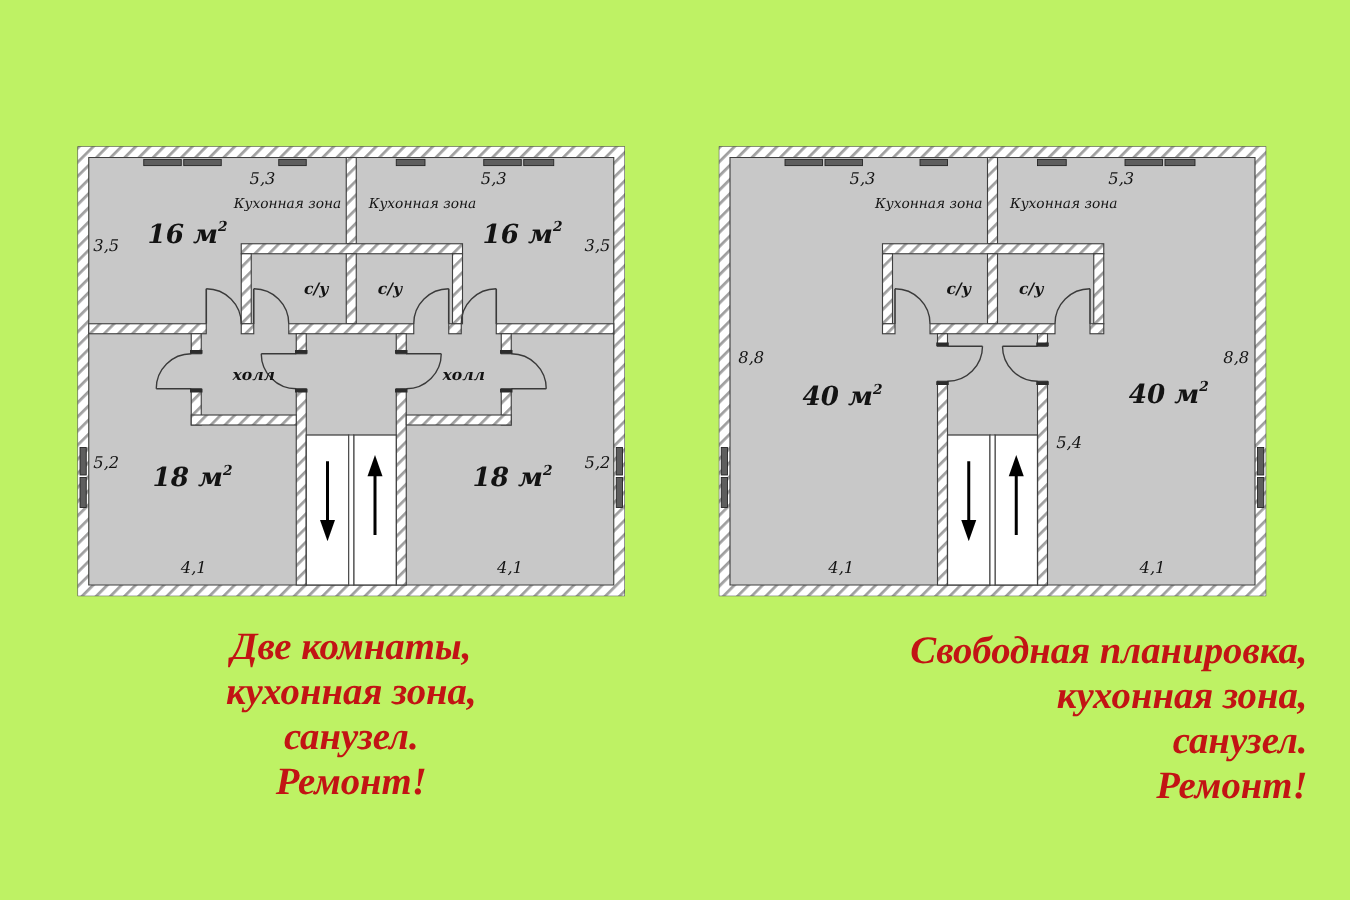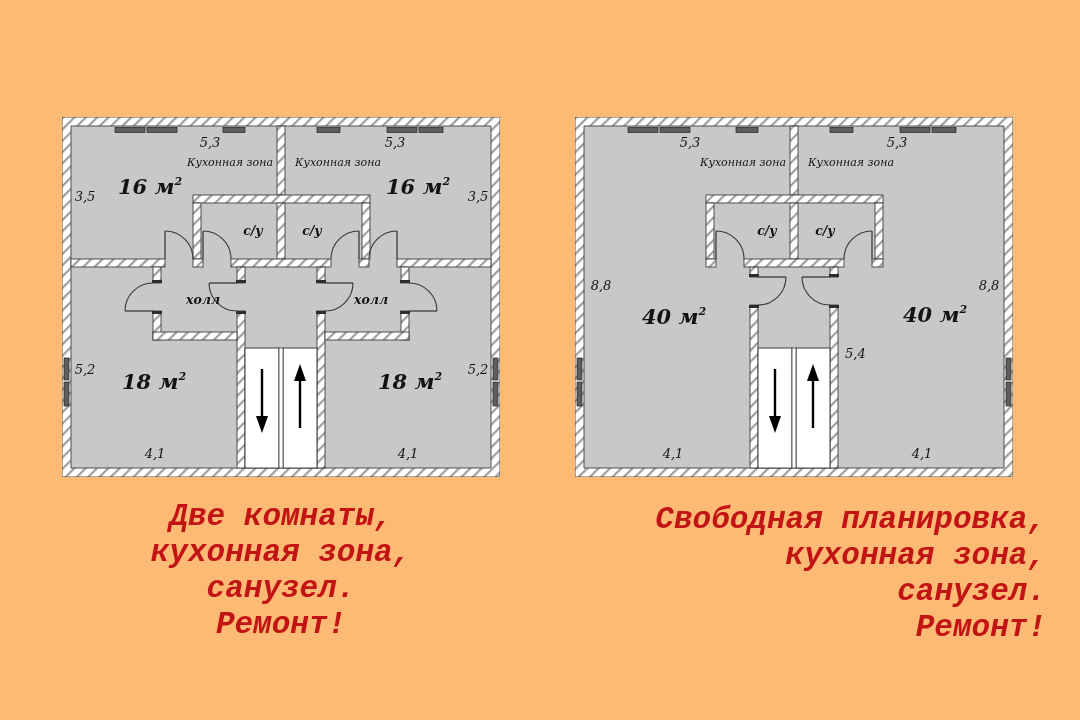--- a/index.html
+++ b/index.html
@@ -4,21 +4,21 @@
 <style>
   :root{
     --caption-red:#c21414;
     --room-fill:#c8c8c8;
     --wall-line:#3f3f3f;
     --window-fill:#5e5e5e;
   }
   html,body{margin:0;padding:0;}
   body{width:1080px;height:720px;background:#ffffff;overflow:hidden;
        font-family:"Liberation Sans",sans-serif;}
-  .stage{position:relative;width:1080px;height:720px;background:#fdba74;}
+  .stage{position:relative;width:1080px;height:720px;background:#bef264;}
   .plan{position:absolute;top:117px;width:438px;height:360px;}
   .plan.left{left:62px;}
   .plan.right{left:575px;}
   
   .wall{stroke:var(--wall-line);stroke-width:0.9;}
   .room{fill:var(--room-fill);}
   .win{fill:var(--window-fill);stroke:#222;stroke-width:0.7;}
   .jamb{fill:#2c2c2c;}
   .arc{fill:none;stroke:#3a3a3a;stroke-width:1.1;}
   .leaf{stroke:#3a3a3a;stroke-width:1.3;}
@@ -28,21 +28,21 @@
   .arrow-head{fill:#000;}
   text{fill:#131313;}
   .dim{font:italic 13px "DejaVu Serif",serif;}
   .kz{font:italic 11px "DejaVu Serif",serif;}
   .area{font:italic bold 21px "DejaVu Serif",serif;}
   .sup{font:italic bold 11px "DejaVu Serif",serif;}
   .roomname{font:italic bold 12.5px "DejaVu Serif",serif;}
   
   .caption{position:absolute;text-align:center;color:var(--caption-red);
            font-weight:bold;font-style:italic;font-size:31px;line-height:36px;
-           font-family:Liberation Mono, monospace;}
+           font-family:Liberation Serif, serif;}
   .caption.left{left:62px;top:499px;width:438px;}
   .caption.right{left:586px;top:502px;width:460px;text-align:right;}
 </style>
 </head>
 <body>
 
 <div class="stage">
 
   <svg class="plan left" viewBox="0 0 438 360">
     <defs>

